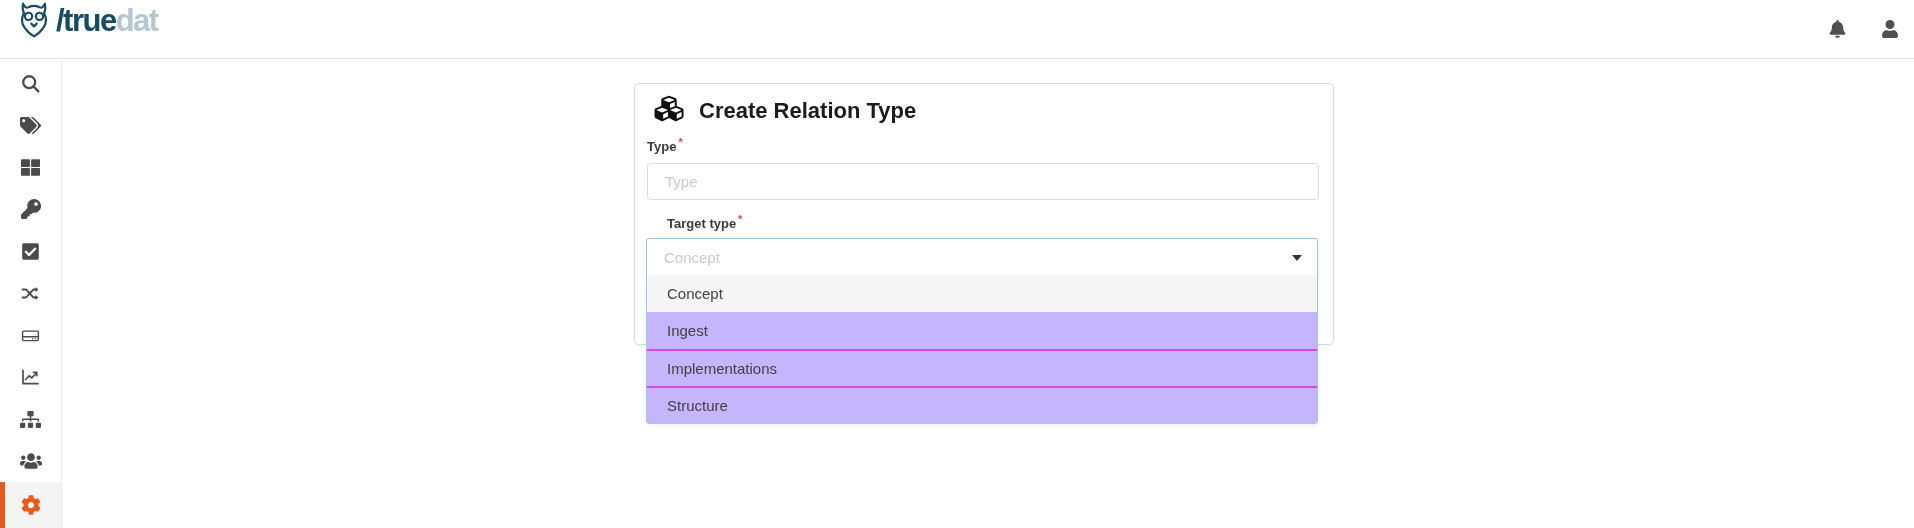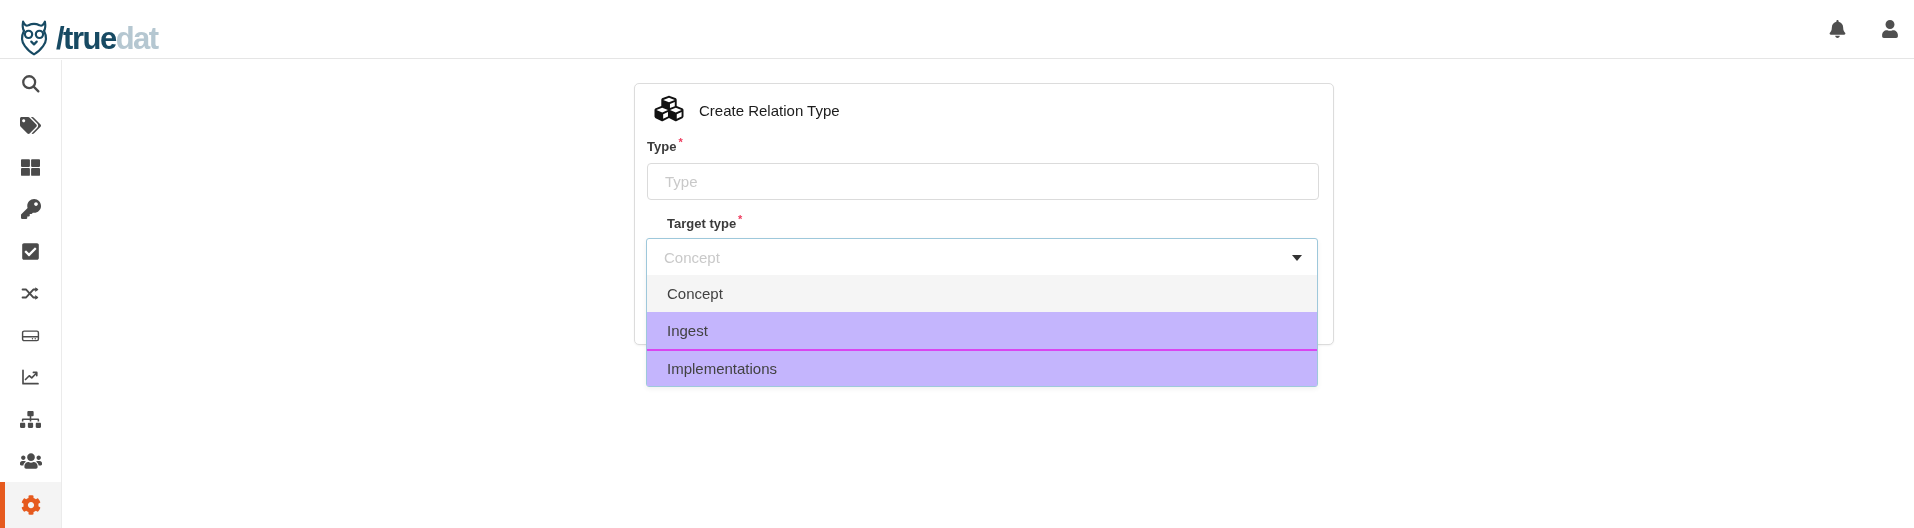--- a/index.html
+++ b/index.html
@@ -2,21 +2,21 @@
 <html><head>
 <meta charset="utf-8">
 <style>
   * { box-sizing: border-box; margin: 0; padding: 0; }
   html, body { background: #ffffff; font-family: "Liberation Sans", sans-serif; }
   .screen { position: relative; width: 1914px; height: 528px; background: #ffffff; overflow: hidden; }
 
   
   .header { position: absolute; left: 0; top: 0; width: 1914px; height: 59px;
             background: #ffffff; border-bottom: 1px solid #e5e5e5;
-            display: flex; align-items: flex-end; }
+            display: flex; align-items: flex-start; }
   .logo { display: flex; align-items: center; margin-left: 14px; cursor: pointer; }
   .logo svg { display: block; margin-right: 2px; }
   .logo-text { font-size: 31px; font-weight: 700; letter-spacing: -1.5px; line-height: 1; }
   .logo-true { color: #174a63; }
   .logo-dat  { color: #b5c7d1; }
   .header-actions { position: absolute; right: 15px; top: 0; height: 100%;
                     display: flex; align-items: center; gap: 35px; color: #4f4f4f; }
   .header-actions .hicon { width: 18px; height: 18px; cursor: pointer; display: flex; align-items: center; justify-content: center; }
 
   
@@ -29,21 +29,21 @@
   .nav-item.active { background: #f4f4f4; color: #e65a1e; }
   .nav-item.active::before { content: ""; position: absolute; left: 0; top: 0; bottom: 0;
                              width: 5px; background: #e65a1e; }
   .nav-item svg { display: block; }
 
   
   .card { position: absolute; left: 634px; top: 83px; width: 700px; height: 262px;
           background: #ffffff; border: 1px solid #dcdcdc; border-radius: 5px;
           box-shadow: 0 1px 2px rgba(0,0,0,0.05); }
   .card-head { position: absolute; left: 18px; top: 10px; display: flex; align-items: center; gap: 14px; }
-  .card-title { font-size: 15px; font-weight: 400; color: #1b1b1b; }
+  .card-title { font-size: 22px; font-weight: 700; color: #1b1b1b; }
   .field-label { position: absolute; left: 12px; font-size: 13px; font-weight: 700; color: #3b3b3b; text-align: center; }
   .field-label .req { color: #ee3b5e; font-size: 11px; vertical-align: super; margin-left: 2px; }
   .label-type   { top: 52px; }
   .label-target { top: 129px; margin-left: 20px; }
   .text-input { position: absolute; left: 12px; top: 79px; width: 672px; height: 37px;
                 border: 1px solid #dbdbdb; border-radius: 4px; background: #fff;
                 padding: 0 17px; font-size: 15px; color: #363636; outline: none;
                 font-family: "Liberation Sans", sans-serif; }
   .text-input::placeholder { color: #c9c9c9; opacity: 1; }
 
@@ -202,17 +202,18 @@
 
     <div class="dropdown">
       <div class="select-box">
         <span class="select-placeholder">Concept</span>
         <span class="caret"></span>
       </div>
       <div class="options">
         <div class="option highlighted">Concept</div>
         <div class="option">Ingest</div>
         <div class="option">Implementations</div>
+        <div class="option">Structure</div>
       </div>
     </div>
   </main>
 
 </div>
 
 </body></html>

